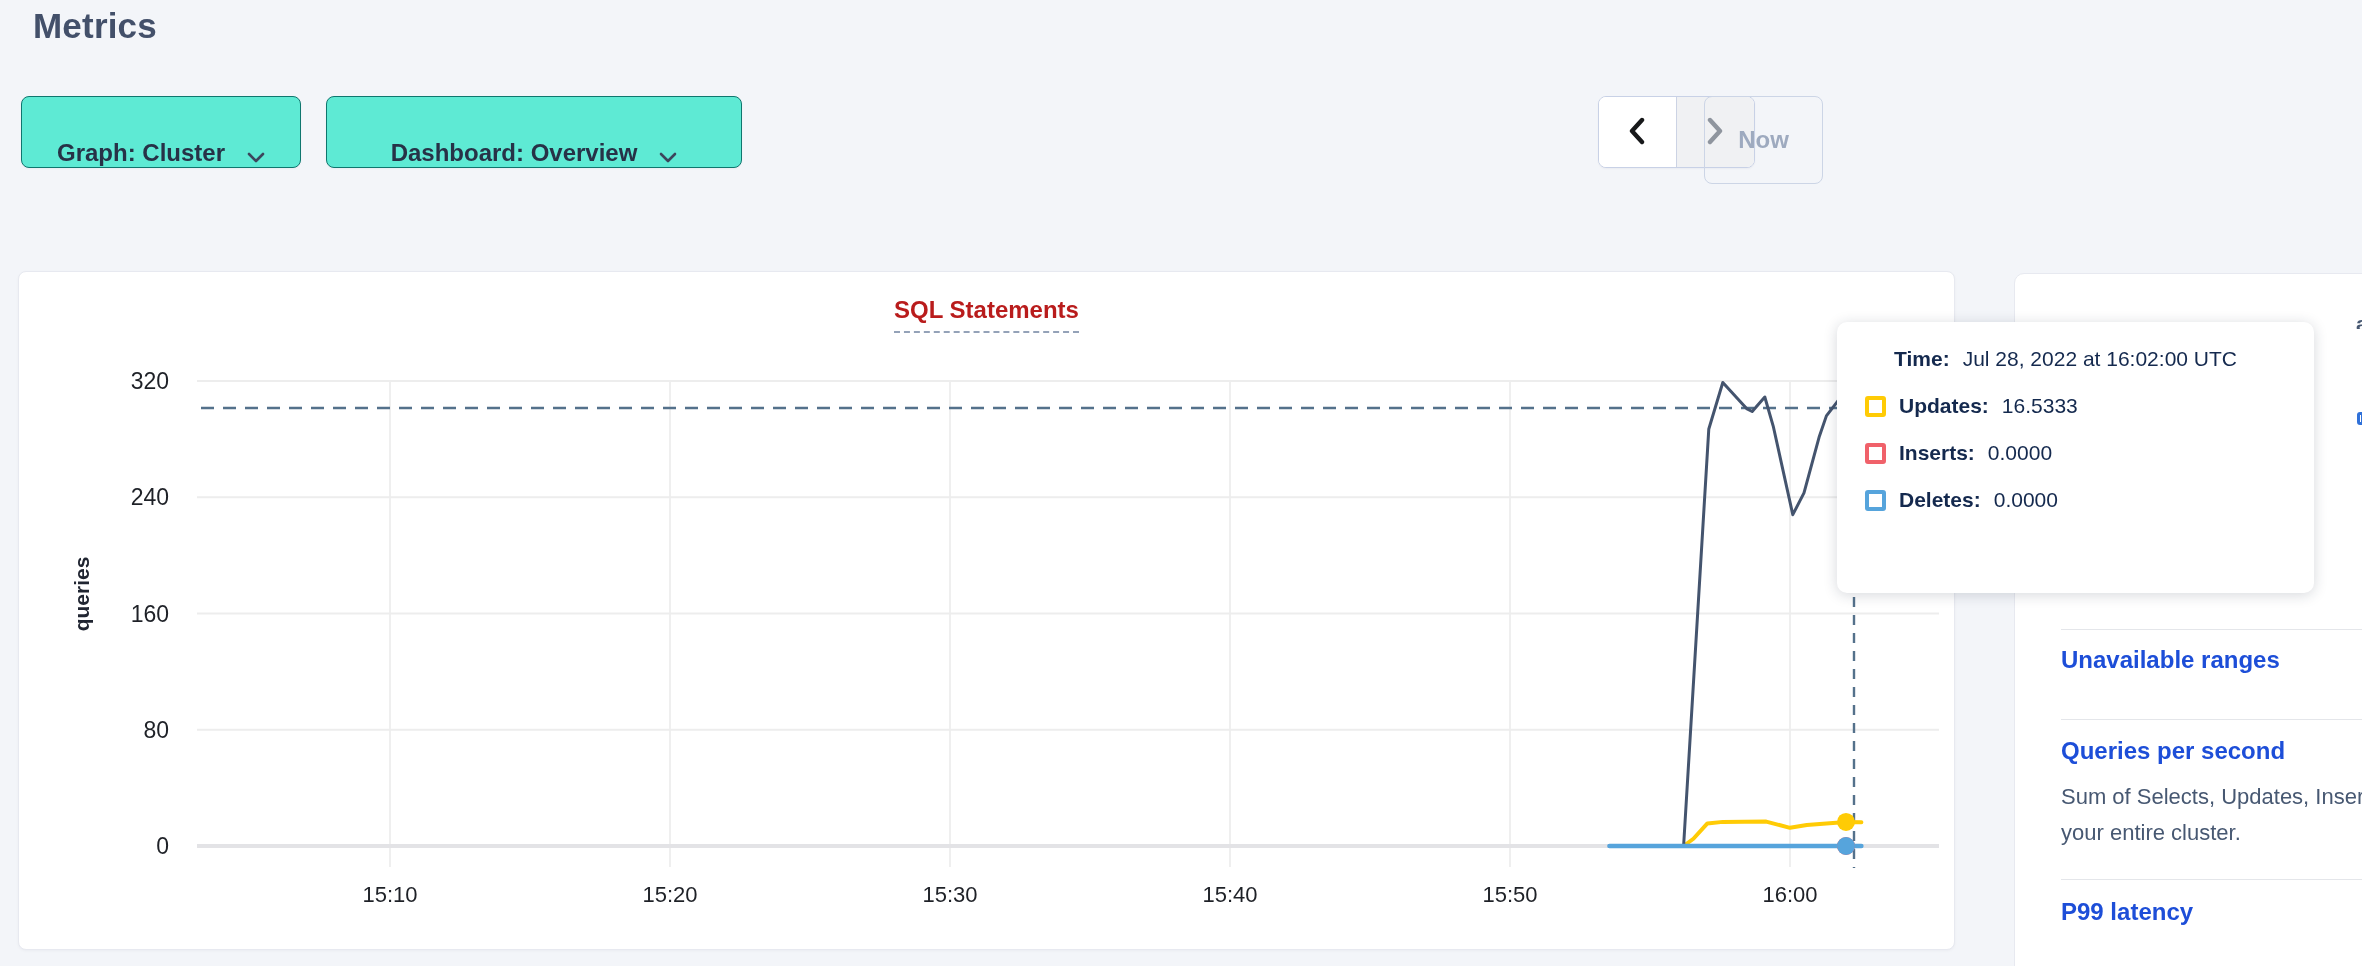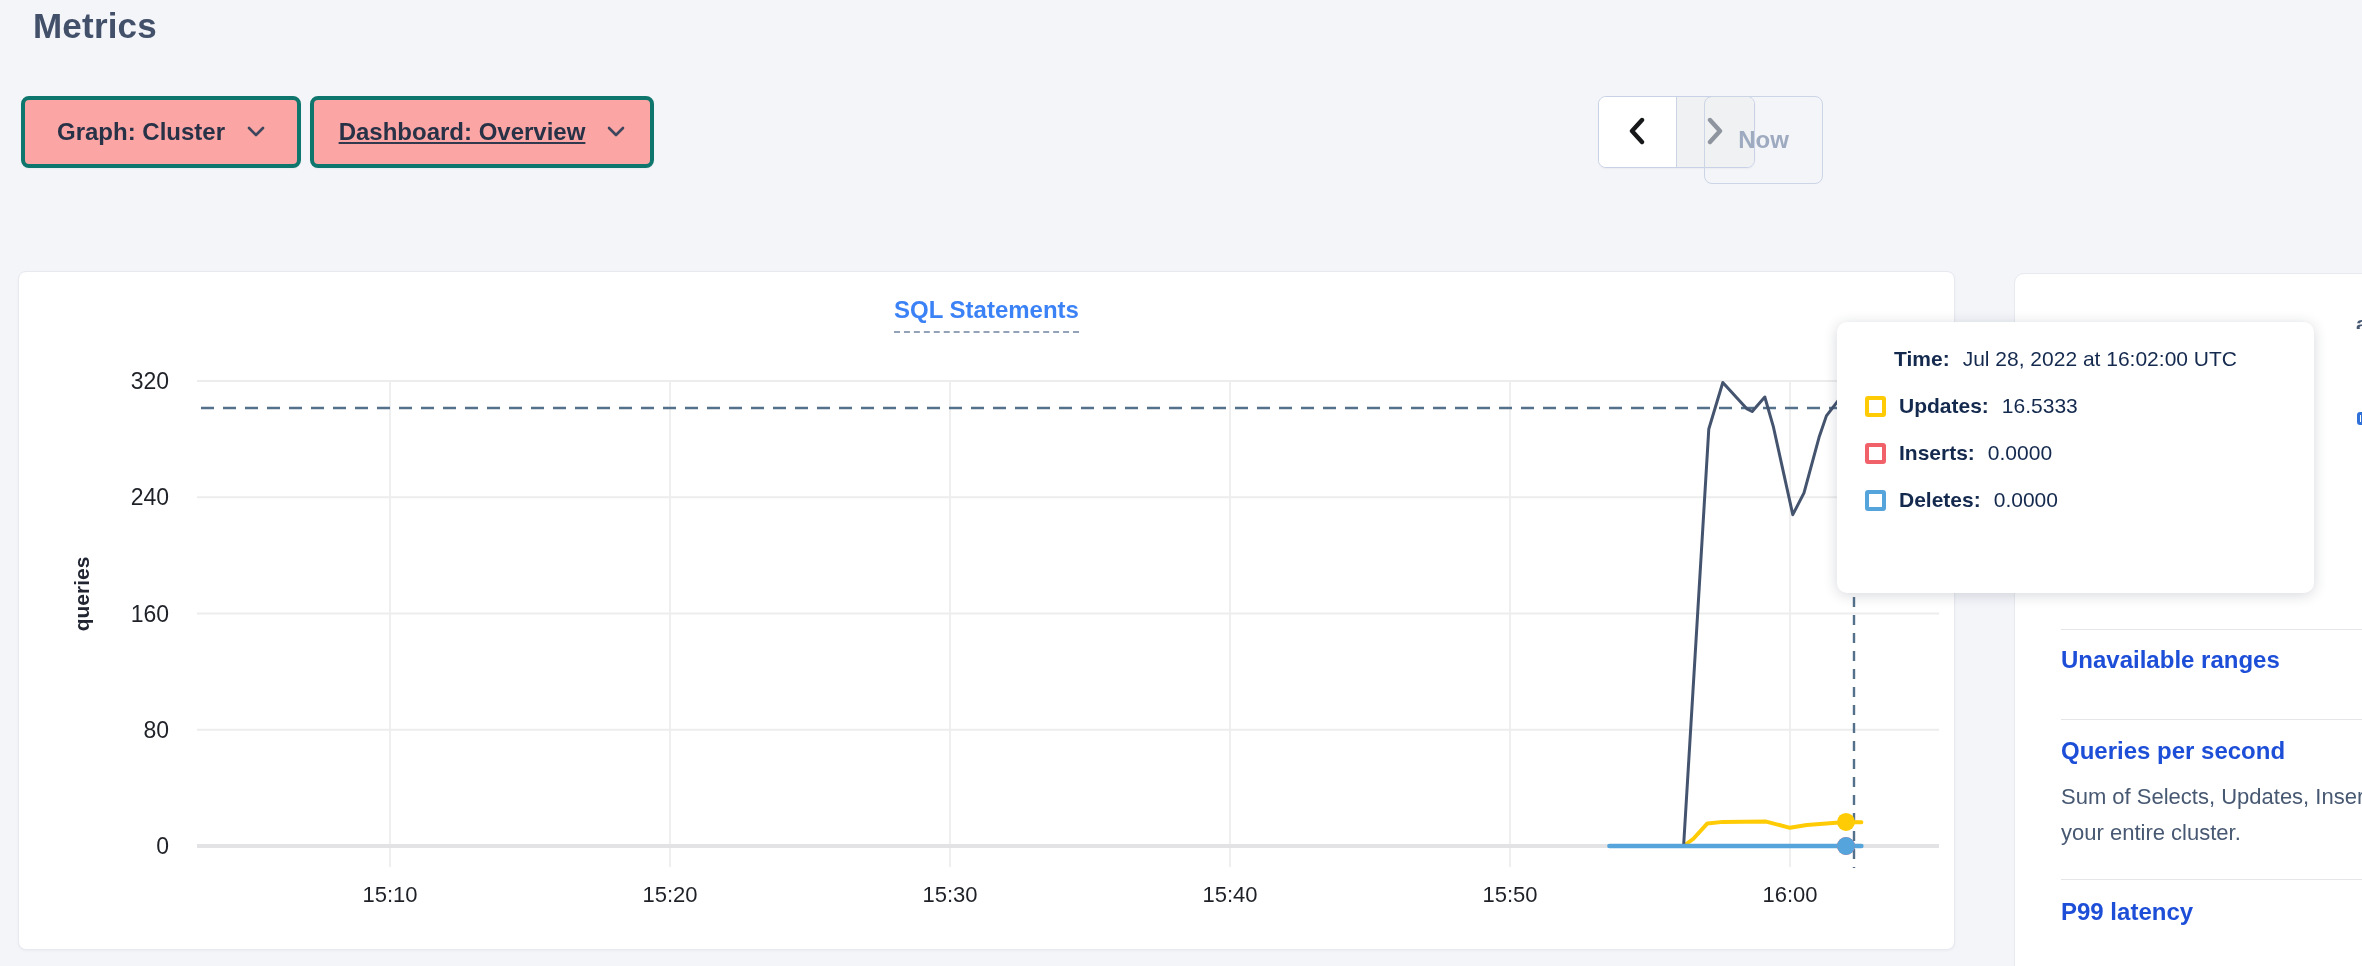--- a/index.html
+++ b/index.html
@@ -11,30 +11,30 @@
     color:#30394d;
   }
   
   .page-title {
     position:absolute; left:33px; top:6px;
     font-size:35px; font-weight:600; color:#43506a; letter-spacing:.2px;
   }
   
   .toolbar { position:absolute; left:0; top:96px; height:72px; width:100%; }
   .ctl {
-    position:absolute; top:0; height:72px; background:#fca5a5;
-    border:4px solid #0f766e; border-radius:8px;
-    display:flex; align-items:center;
+    position:absolute; top:0; height:72px; background:#5eead4;
+    border:1px solid #0f766e; border-radius:8px;
+    display:flex; align-items:flex-end;
     box-shadow:0 1px 2px rgba(16,24,40,.04);
     cursor:pointer;
   }
   .dropdown { justify-content:center; gap:22px; }
   .dropdown .dd-label { font-size:24px; font-weight:700; color:#273247; }
   .dd-graph     { left:21px;  width:280px; }
-  .dd-dashboard { left:310px; width:344px;text-decoration:underline; }
+  .dd-dashboard { left:326px; width:416px; }
   .timepicker   { left:727px; width:850px; padding-left:30px; }
   .tp-badge {
     background:#dde0eb; color:#2c3850; font-weight:700; font-size:21px;
     border-radius:8px; padding:9px 16px; line-height:1;
   }
   .tp-label { margin-left:24px; font-size:24px; color:#39435a; }
   .tp-caret { position:absolute; right:36px; top:31px; }
   .segmented {
     position:absolute; left:1598px; top:0; width:157px; height:72px;
     border:1px solid #c8d1e6; border-radius:8px; overflow:hidden;
@@ -50,21 +50,21 @@
     font-size:24px; font-weight:700; color:#9eaabf; cursor:default;
   }
   
   .chart-card {
     position:absolute; left:18px; top:271px; width:1937px; height:679px;
     background:#fff; border:1px solid #e7e9f0; border-radius:8px;
     box-shadow:0 1px 3px rgba(16,24,40,.04);
   }
   .chart-title-wrap { position:absolute; left:0; right:0; top:24px; text-align:center; }
   .chart-title {
-    display:inline-block; font-size:24px; font-weight:700; color:#3b82f6;
+    display:inline-block; font-size:24px; font-weight:700; color:#b91c1c;
     border-bottom:2px dashed #94a2b8; padding-bottom:7px; cursor:help;
   }
   #plot { position:absolute; left:0; top:0; }
   
   .tooltip {
     position:absolute; left:1837px; top:322px; width:477px; height:271px;
     background:#fff; border-radius:10px; z-index:5;
     box-shadow:0 2px 14px rgba(30,40,60,.18);
     padding:26px 0 0 28px; color:#14294e;
   }

